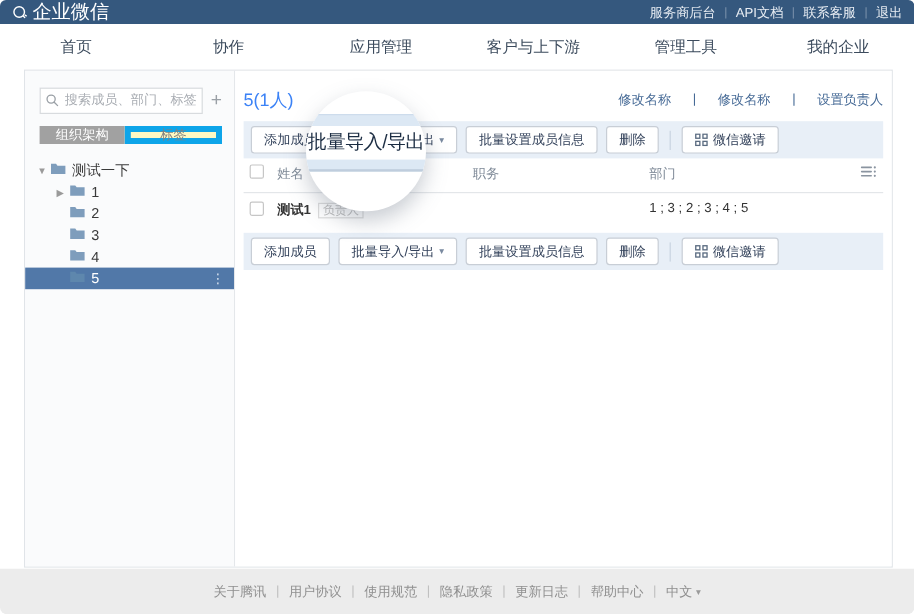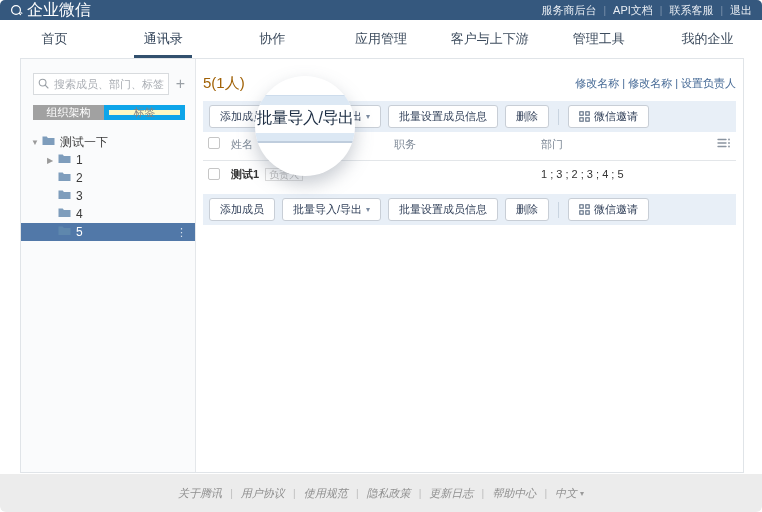--- a/index.html
+++ b/index.html
@@ -49,22 +49,22 @@
   .tree { margin-top:13px; font-size:12px; color:#3a3a3a; }
   .tree-row { height:18px; display:flex; align-items:center; padding-left:10px; cursor:pointer; }
   .tree-row.child { padding-left:26px; }
   .tree-caret { width:11px; font-size:8px; color:#9a9a9a; flex-shrink:0; }
   .tree-row .folder { margin-right:5px; flex-shrink:0; }
   .tree-row.selected { background:#5178a8; color:#fff; }
   .more-dots { margin-left:auto; margin-right:8px; color:#d7e2ee; font-size:11px; letter-spacing:0; cursor:pointer; }
   
   .content { flex:1; padding:14px 7px 0 7px; background:#fff; position:relative; }
   .content-header { display:flex; align-items:center; height:20px; margin-bottom:8px; }
-  .page-title { font-size:15px; color:#a16207; }
-  .dept-actions { margin-left:auto; font-size:11px; color:#466a96; display:flex; align-items:center; }
+  .page-title { font-size:15px; color:#3b82f6; }
+  .dept-actions { margin-left:auto; font-size:11px; color:#466a96; display:flex; align-items:center;gap:15px; }
   .dept-actions a { color:#466a96; text-decoration:none; cursor:pointer; }
   .asep { margin:0 3px; color:#466a96; }
   .toolbar { background:#e8eff7; padding:4px 6px; display:flex; align-items:center; gap:7px; }
   .btn {
     background:#fff; border:1px solid #c8ced6; border-radius:3px; font-size:11px;
     color:#32415a; padding:3px 10px; cursor:pointer; display:flex; align-items:center; gap:4px;
     font-family:"Liberation Sans","DejaVu Sans",sans-serif; white-space:nowrap;
   }
   .btn .caret { font-size:8px; color:#7a8aa0; }
   .vsep { width:1px; height:16px; background:#c9d4e0; margin:0 2px; }
@@ -90,21 +90,20 @@
     position:absolute; left:0; right:0; top:29px; height:26px;
     display:flex; align-items:center; justify-content:center;
     font-size:16px; letter-spacing:-0.5px; color:#1b2c42; white-space:nowrap;
   }
   .lens .band2 { position:absolute; left:-4px; right:-4px; top:57px; height:10px; background:#dce8f4; border-bottom:2px solid #bfcddd; }
   
   .footer {
     position:absolute; left:0; right:0; bottom:0; height:38px; background:#ececec;
     display:flex; align-items:center; justify-content:center; font-size:11px; color:#8f8f8f;
     border-radius:0 0 6px 6px;
-    font-style:italic;
   }
   .footer a { color:#8f8f8f; text-decoration:none; cursor:pointer; }
   .fsep { color:#c0c0c0; margin:0 8px; }
   .lang { display:flex; align-items:center; gap:3px; cursor:pointer; }
   .lang .caret { font-size:8px; color:#9a9a9a; }
 </style>
 </head>
 <body>
 
 <header class="topbar">
@@ -123,21 +122,20 @@
     <a>API文档</a>
     <span class="tsep">|</span>
     <a>联系客服</a>
     <span class="tsep">|</span>
     <a>退出</a>
   </nav>
 </header>
 
 <nav class="mainnav">
   <div class="nav-tab">首页</div>
-  <div class="nav-tab active">通讯录</div>
   <div class="nav-tab">协作</div>
   <div class="nav-tab">应用管理</div>
   <div class="nav-tab">客户与上下游</div>
   <div class="nav-tab">管理工具</div>
   <div class="nav-tab">我的企业</div>
 </nav>
 
 <div class="container">
 
   <aside class="sidebar">

